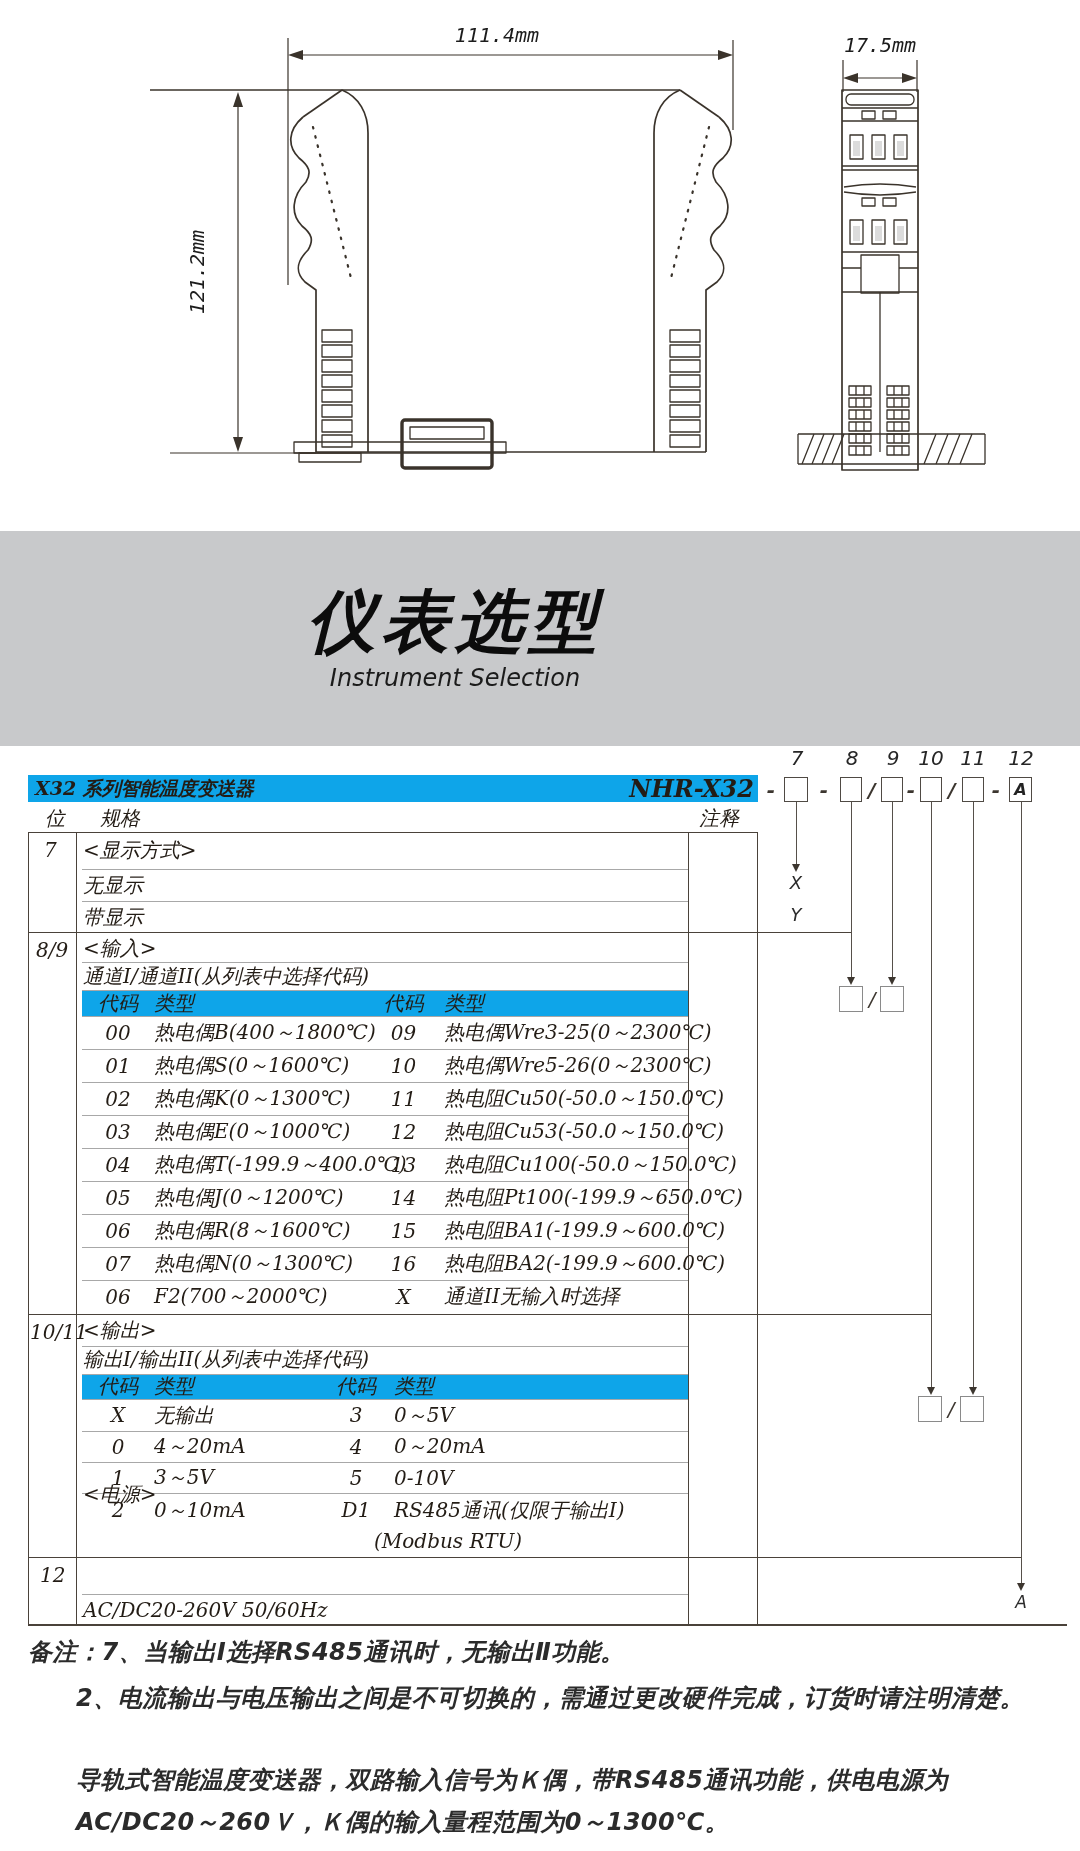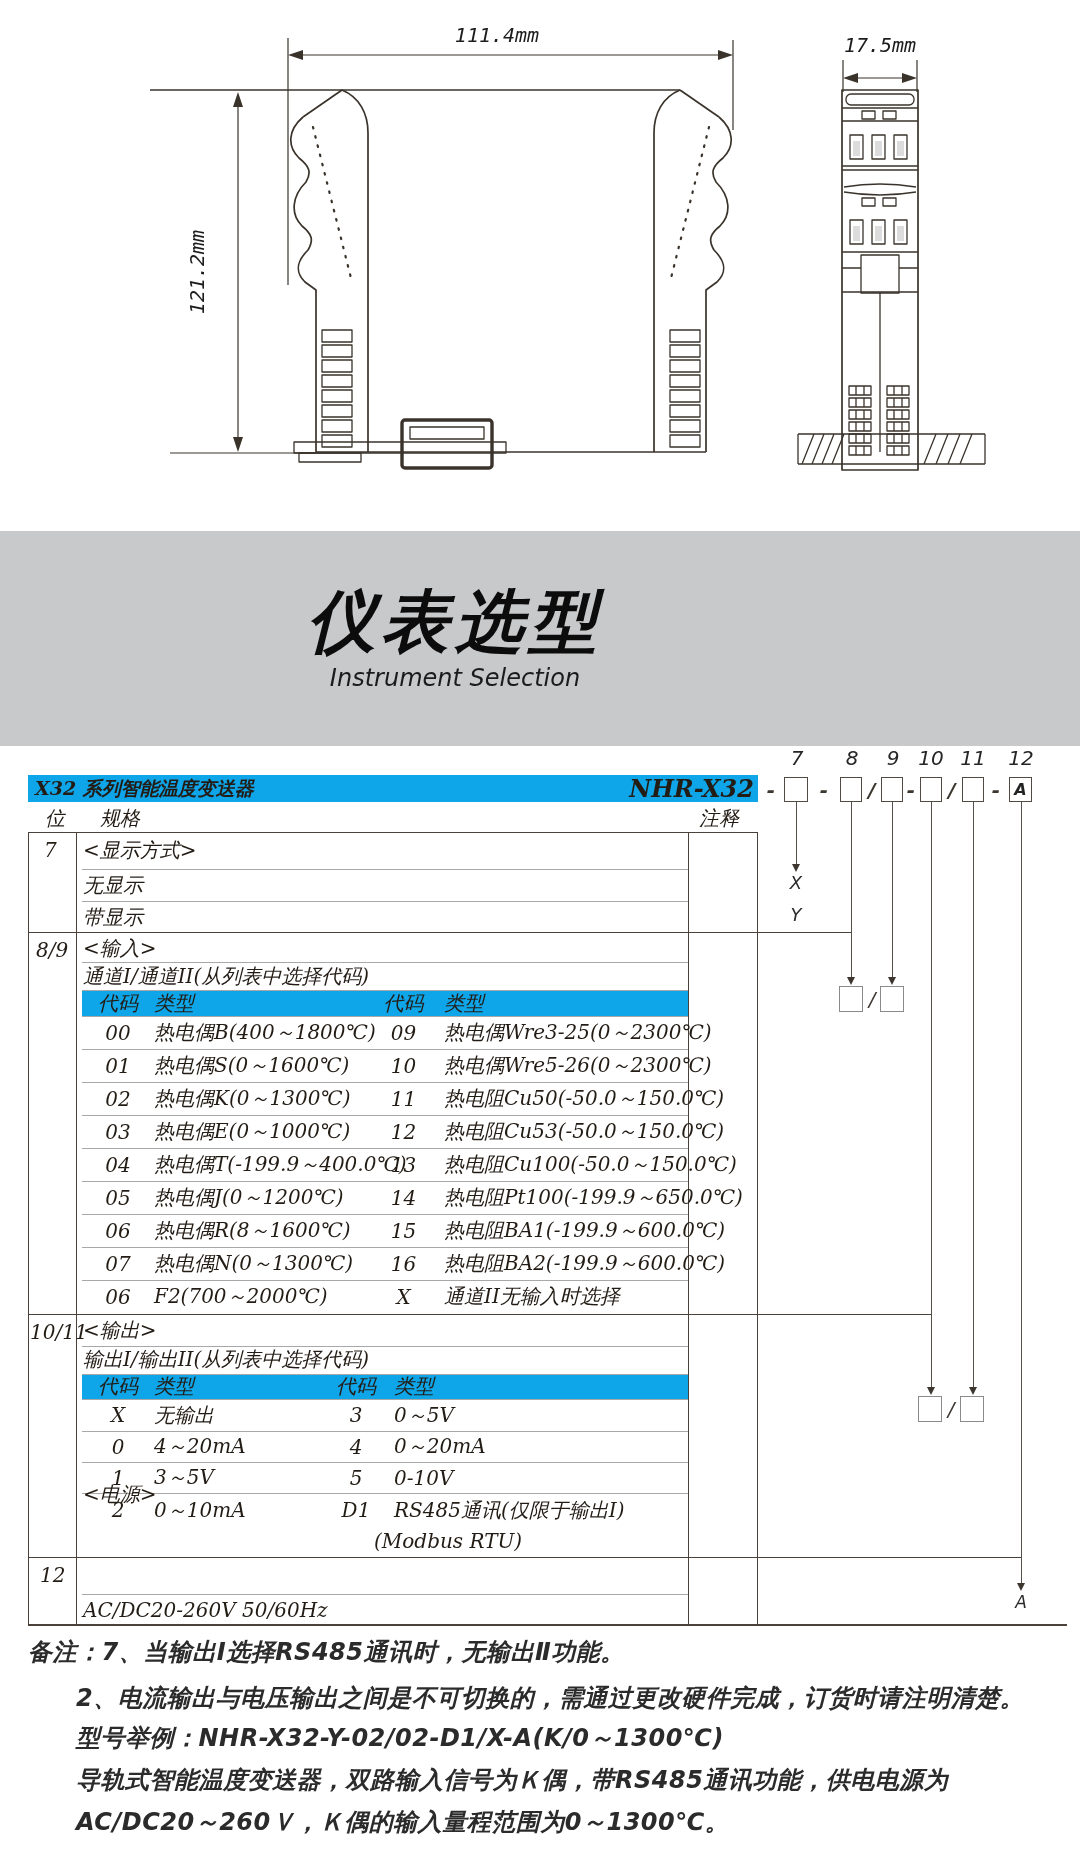--- a/index.html
+++ b/index.html
@@ -354,17 +354,16 @@
   <div class="pbox" style="left:918px;top:1396px;"></div>
   <span class="sep" style="left:943px;top:1397px;font-weight:normal;">/</span>
   <div class="pbox" style="left:960px;top:1396px;"></div>
 
   <div class="dline" style="left:1021px;top:802px;height:781px;"></div>
   <div class="arr" style="left:1017px;top:1583px;"></div>
   <span class="ann" style="left:1012px;top:1592px;font-size:17px;">A</span>
 
   <span class="note" style="left:28px;top:1636px;">备注：7、当输出Ⅰ选择RS485通讯时，无输出Ⅱ功能。</span>
   <span class="note" style="left:76px;top:1682px;">2、电流输出与电压输出之间是不可切换的，需通过更改硬件完成，订货时请注明清楚。</span>
-  <span class="note" style="left:76px;top:1722px;">型号举例：NHR-X32-Y-02/02-D1/X-A(K/0～1300℃)</span>
   <span class="note" style="left:76px;top:1764px;">导轨式智能温度变送器，双路输入信号为Ｋ偶，带RS485通讯功能，供电电源为</span>
   <span class="note" style="left:76px;top:1806px;">AC/DC20～260Ｖ，Ｋ偶的输入量程范围为0～1300℃。</span>
 
 </div>
 
 </body></html>

